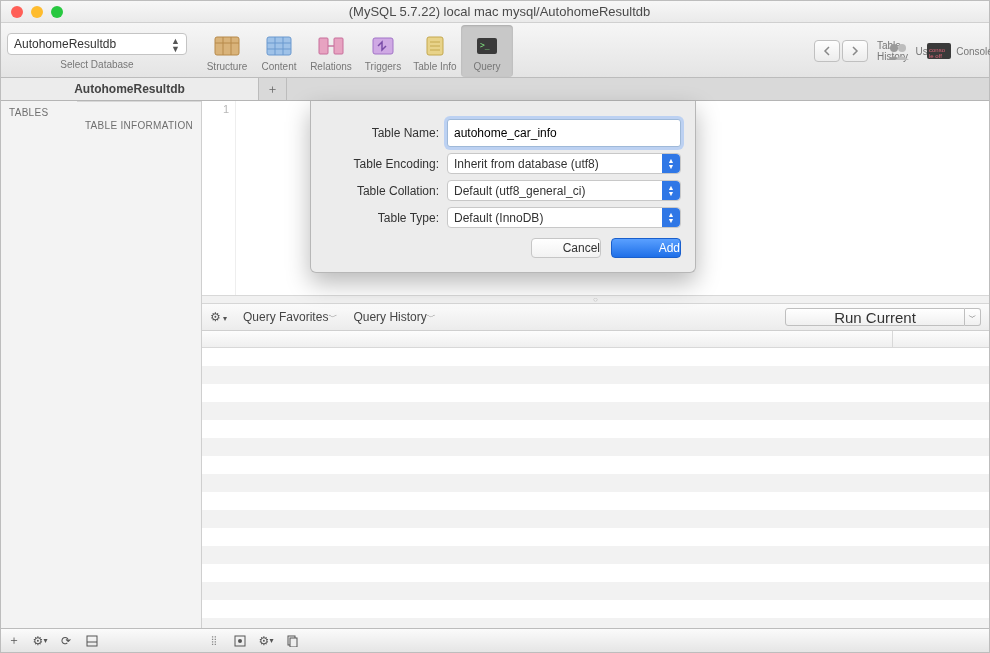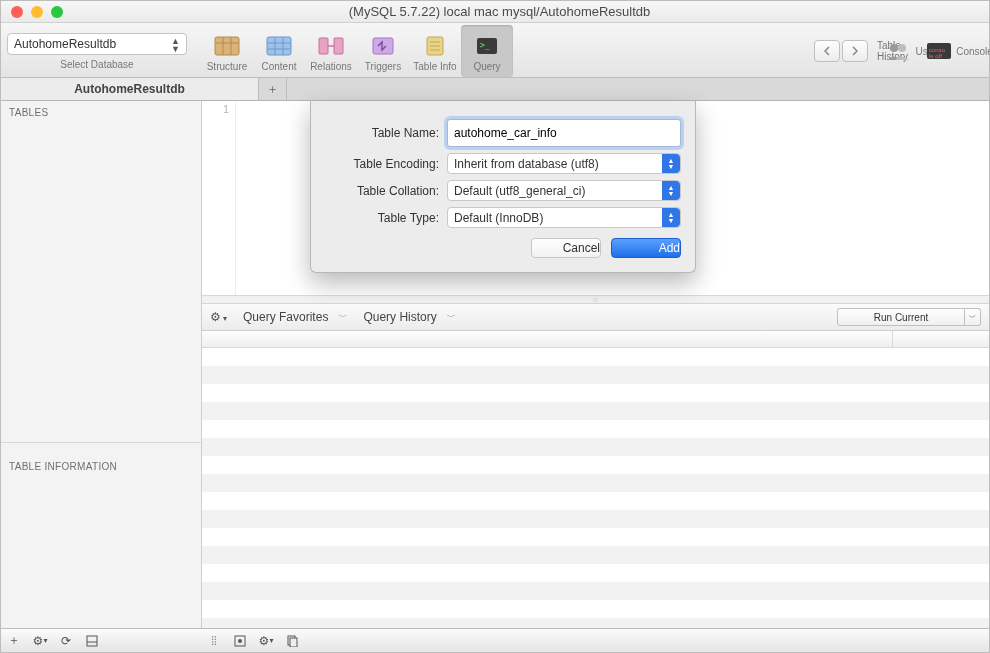--- a/index.html
+++ b/index.html
@@ -19,33 +19,33 @@
   .tbtn.selected{ background:#c8c8c8; box-shadow: inset 0 1px 2px rgba(0,0,0,.15);}
   .tbtn .ico { width:28px; height:24px; display:flex; align-items:center; justify-content:center;}
   .spacer { flex:1; }
   .nav-arrows { display:flex; align-items:center; gap:2px; margin-right:6px;}
   .nav-arrows .arrbtn{ width:26px; height:22px; background:linear-gradient(#fefefe,#ececec); border:1px solid #c0c0c0; border-radius:4px; display:flex; align-items:center; justify-content:center; color:#888;}
   .right-tool { display:flex; flex-direction:row; align-items:center; justify-content:center; gap:3px; color:#777; font-size:10px; width:60px;}
   .tabstrip{ height:23px; background:#d9d9d9; border-bottom:1px solid #b5b5b5; display:flex; align-items:stretch;}
   .tab { width:258px; display:flex; align-items:center; justify-content:center; background:#ececec; border-right:1px solid #bcbcbc; font-size:12px; font-weight:600; color:#444;}
   .tab-add { width:28px; display:flex; align-items:center; justify-content:center; color:#666; border-right:1px solid #bcbcbc; background:#d9d9d9;}
   .body { flex:1; display:flex; min-height:0;}
-  .sidebar { width:201px; background:#f3f3f3; border-right:1px solid #cfcfcf; display:flex; flex-direction:column;}
+  .sidebar { width:201px; background:#f3f3f3; border-right:1px solid #cfcfcf; display:flex; flex-direction:row;}
   .side-head { font-size:10px; color:#6f6f6f; padding:6px 8px; letter-spacing:.3px;}
   .side-fill { flex:1; }
   .main { flex:1; display:flex; flex-direction:column; position:relative; min-width:0;}
   .editor { height:195px; background:#fff; border-bottom:1px solid #d8d8d8; position:relative;}
   .gutter { position:absolute; left:0; top:0; width:34px; height:100%; background:#fff; border-right:1px solid #eee; text-align:right; padding:2px 6px 0 0; color:#b7b7b7; font-size:11px;}
   .grip { height:8px; background:#f1f1f1; border-bottom:1px solid #d6d6d6; display:flex; align-items:center; justify-content:center; color:#bbb; font-size:8px;}
   .querybar { height:27px; background:linear-gradient(#fbfbfb,#ececec); border-bottom:1px solid #cfcfcf; display:flex; align-items:center; padding:0 8px; gap:16px;}
   .gearbtn{ font-size:12px; color:#555;}
-  .qsel{ display:flex; align-items:center; gap:10px; color:#454545;}
+  .qsel{ display:flex; align-items:center; color:#454545;}
   .qsel .dd{font-size:9px; color:#555;}
   .runwrap{ margin-left:auto; display:flex;}
-  .runbtn{ width:128px; height:18px; background:linear-gradient(#fff,#f0f0f0); border:1px solid #bfbfbf; border-radius:3px 0 0 3px; display:flex; align-items:center; justify-content:center; font-size:10px;}
+  .runbtn{ width:180px; height:18px; background:linear-gradient(#fff,#f0f0f0); border:1px solid #bfbfbf; border-radius:3px 0 0 3px; display:flex; align-items:center; justify-content:center; font-size:15px;}
   .rundrop{ width:16px; height:18px; background:linear-gradient(#fff,#f0f0f0); border:1px solid #bfbfbf; border-left:none; border-radius:0 3px 3px 0; display:flex; align-items:center; justify-content:center; font-size:8px; color:#555;}
   .results { flex:1; background:#fff; overflow:hidden;}
   .reshead { height:17px; background:linear-gradient(#fdfdfd,#efefef); border-bottom:1px solid #d8d8d8; position:relative;}
   .reshead::after{content:""; position:absolute; right:96px; top:0; bottom:0; width:1px; background:#d8d8d8;}
   .stripes { height:100%; }
   .row { height:18px; }
   .row.alt{ background:#f2f2f2;}
   .statusbar{ height:24px; background:linear-gradient(#fbfbfb,#e5e5e5); border-top:1px solid #bcbcbc; display:flex; align-items:center; padding:0 6px; gap:12px; color:#555;}
   .sb-left{display:flex; gap:12px; align-items:center; width:196px;}
   .sb-mid{display:flex; gap:12px; align-items:center;}

